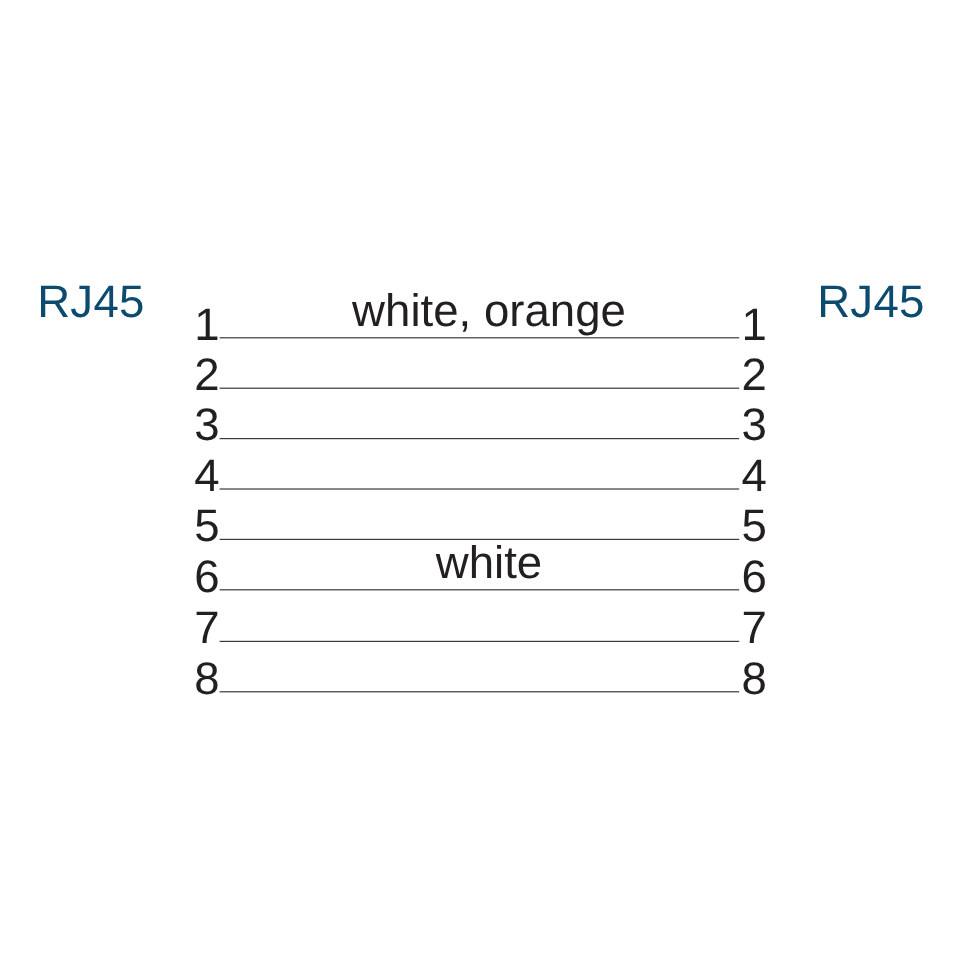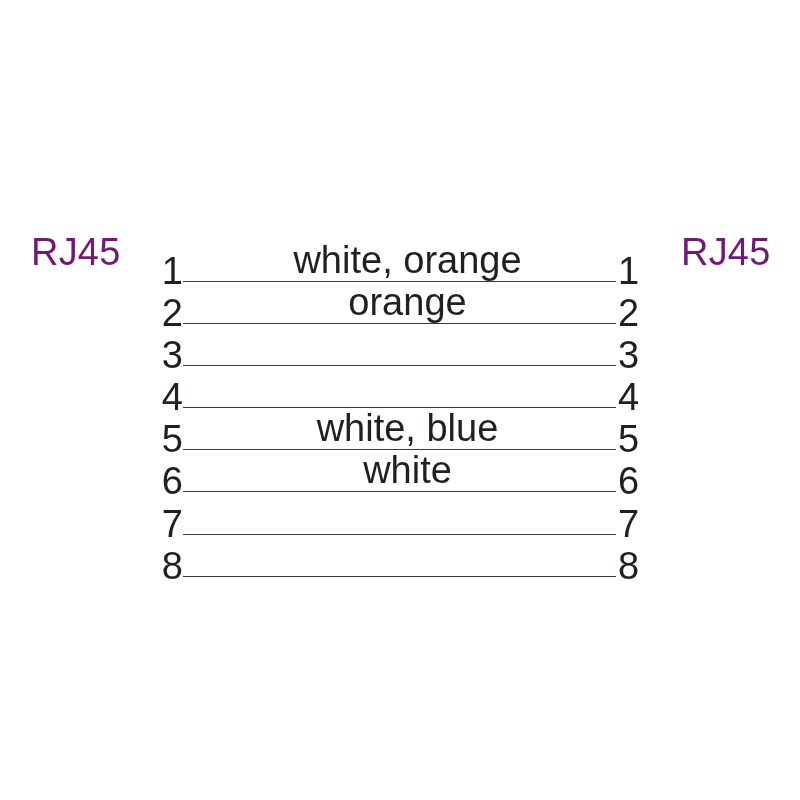--- a/index.html
+++ b/index.html
@@ -18,21 +18,21 @@
     height: 800px;
     background: #ffffff;
     overflow: hidden;
   }
 
   
   .connector-label {
     position: absolute;
     font-size: 38px;
     line-height: 1;
-    color: #701a75;
+    color: #0c4a6e;
     letter-spacing: 0.2px;
     white-space: nowrap;
     font-weight: 400;
   }
   #connector-left  { left: 31px;  top: 233px; }
   #connector-right { left: 681px; top: 233px; }
 
   
   #pin-diagram {
     position: absolute;
@@ -97,40 +97,38 @@
   <div id="pin-diagram">
 
     <div class="pin-row" style="top:0px">
       <div class="wire-label">white, orange</div>
       <div class="pin-number left">1</div>
       <div class="wire"></div>
       <div class="pin-number right">1</div>
     </div>
 
     <div class="pin-row" style="top:42px">
-      <div class="wire-label">orange</div>
       <div class="pin-number left">2</div>
       <div class="wire"></div>
       <div class="pin-number right">2</div>
     </div>
 
     <div class="pin-row" style="top:84px">
       <div class="pin-number left">3</div>
       <div class="wire"></div>
       <div class="pin-number right">3</div>
     </div>
 
     <div class="pin-row" style="top:126px">
       <div class="pin-number left">4</div>
       <div class="wire"></div>
       <div class="pin-number right">4</div>
     </div>
 
     <div class="pin-row" style="top:168px">
-      <div class="wire-label">white, blue</div>
       <div class="pin-number left">5</div>
       <div class="wire"></div>
       <div class="pin-number right">5</div>
     </div>
 
     <div class="pin-row" style="top:210px">
       <div class="wire-label">white</div>
       <div class="pin-number left">6</div>
       <div class="wire"></div>
       <div class="pin-number right">6</div>

